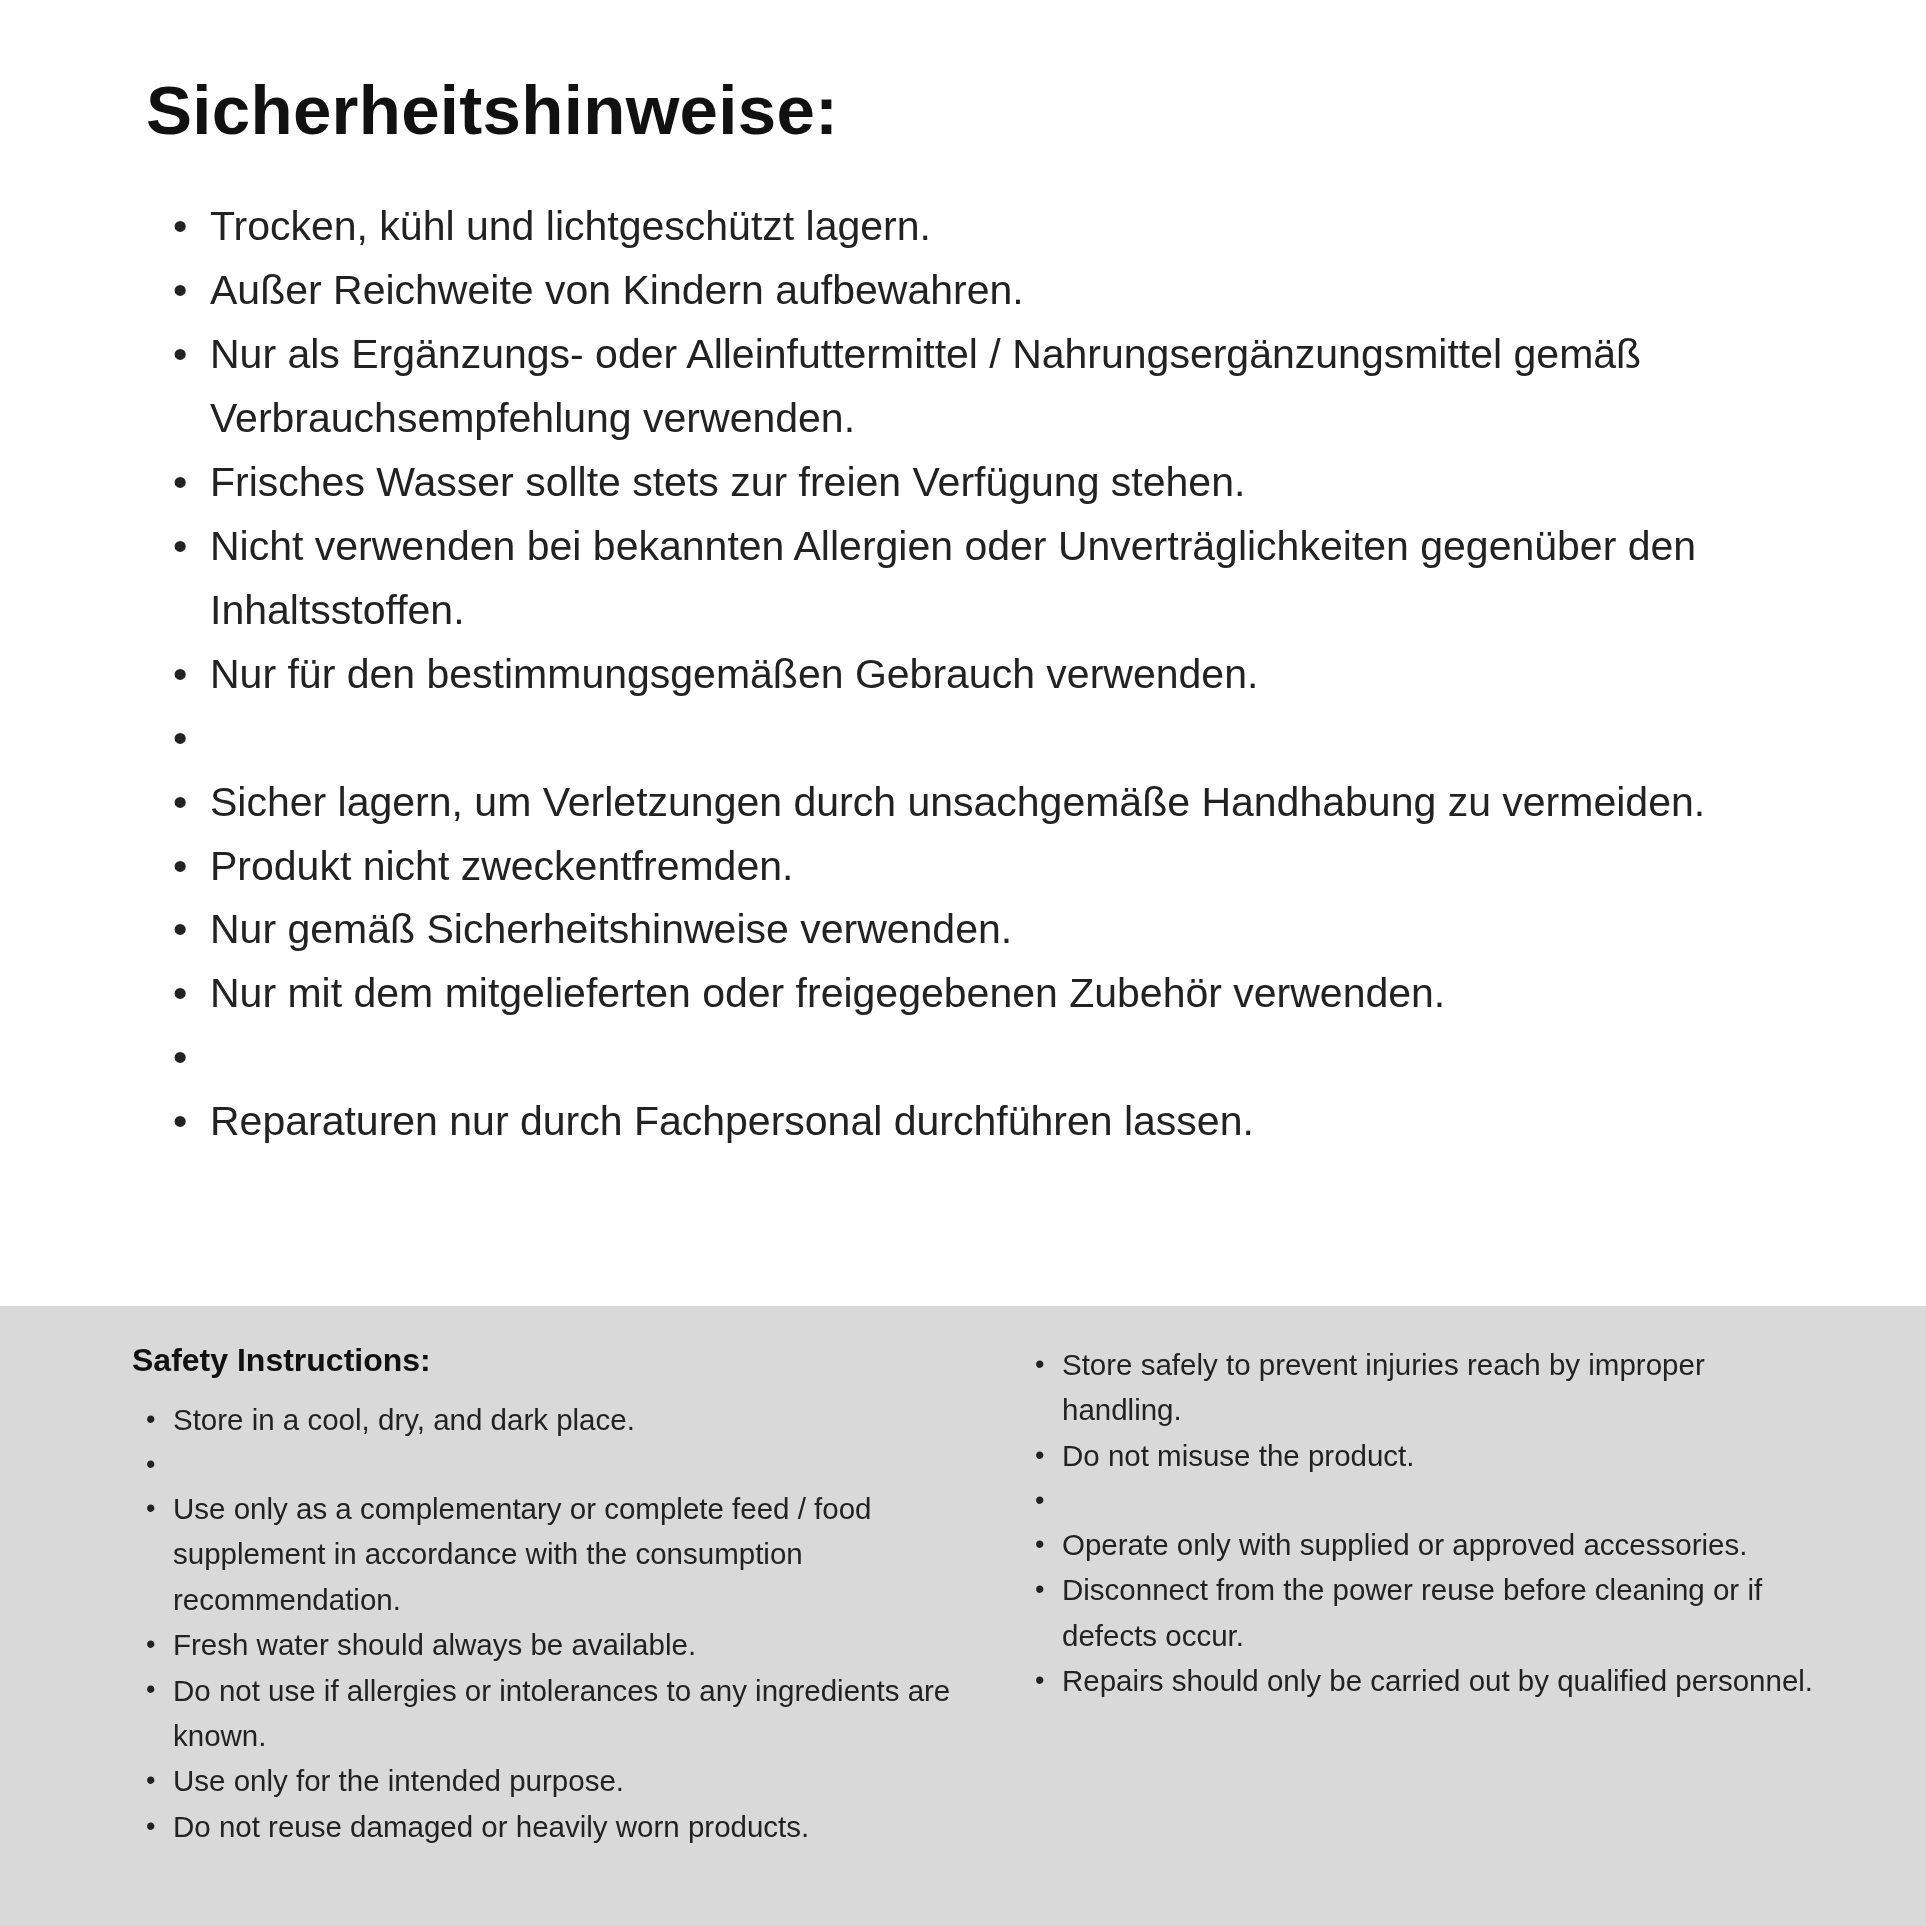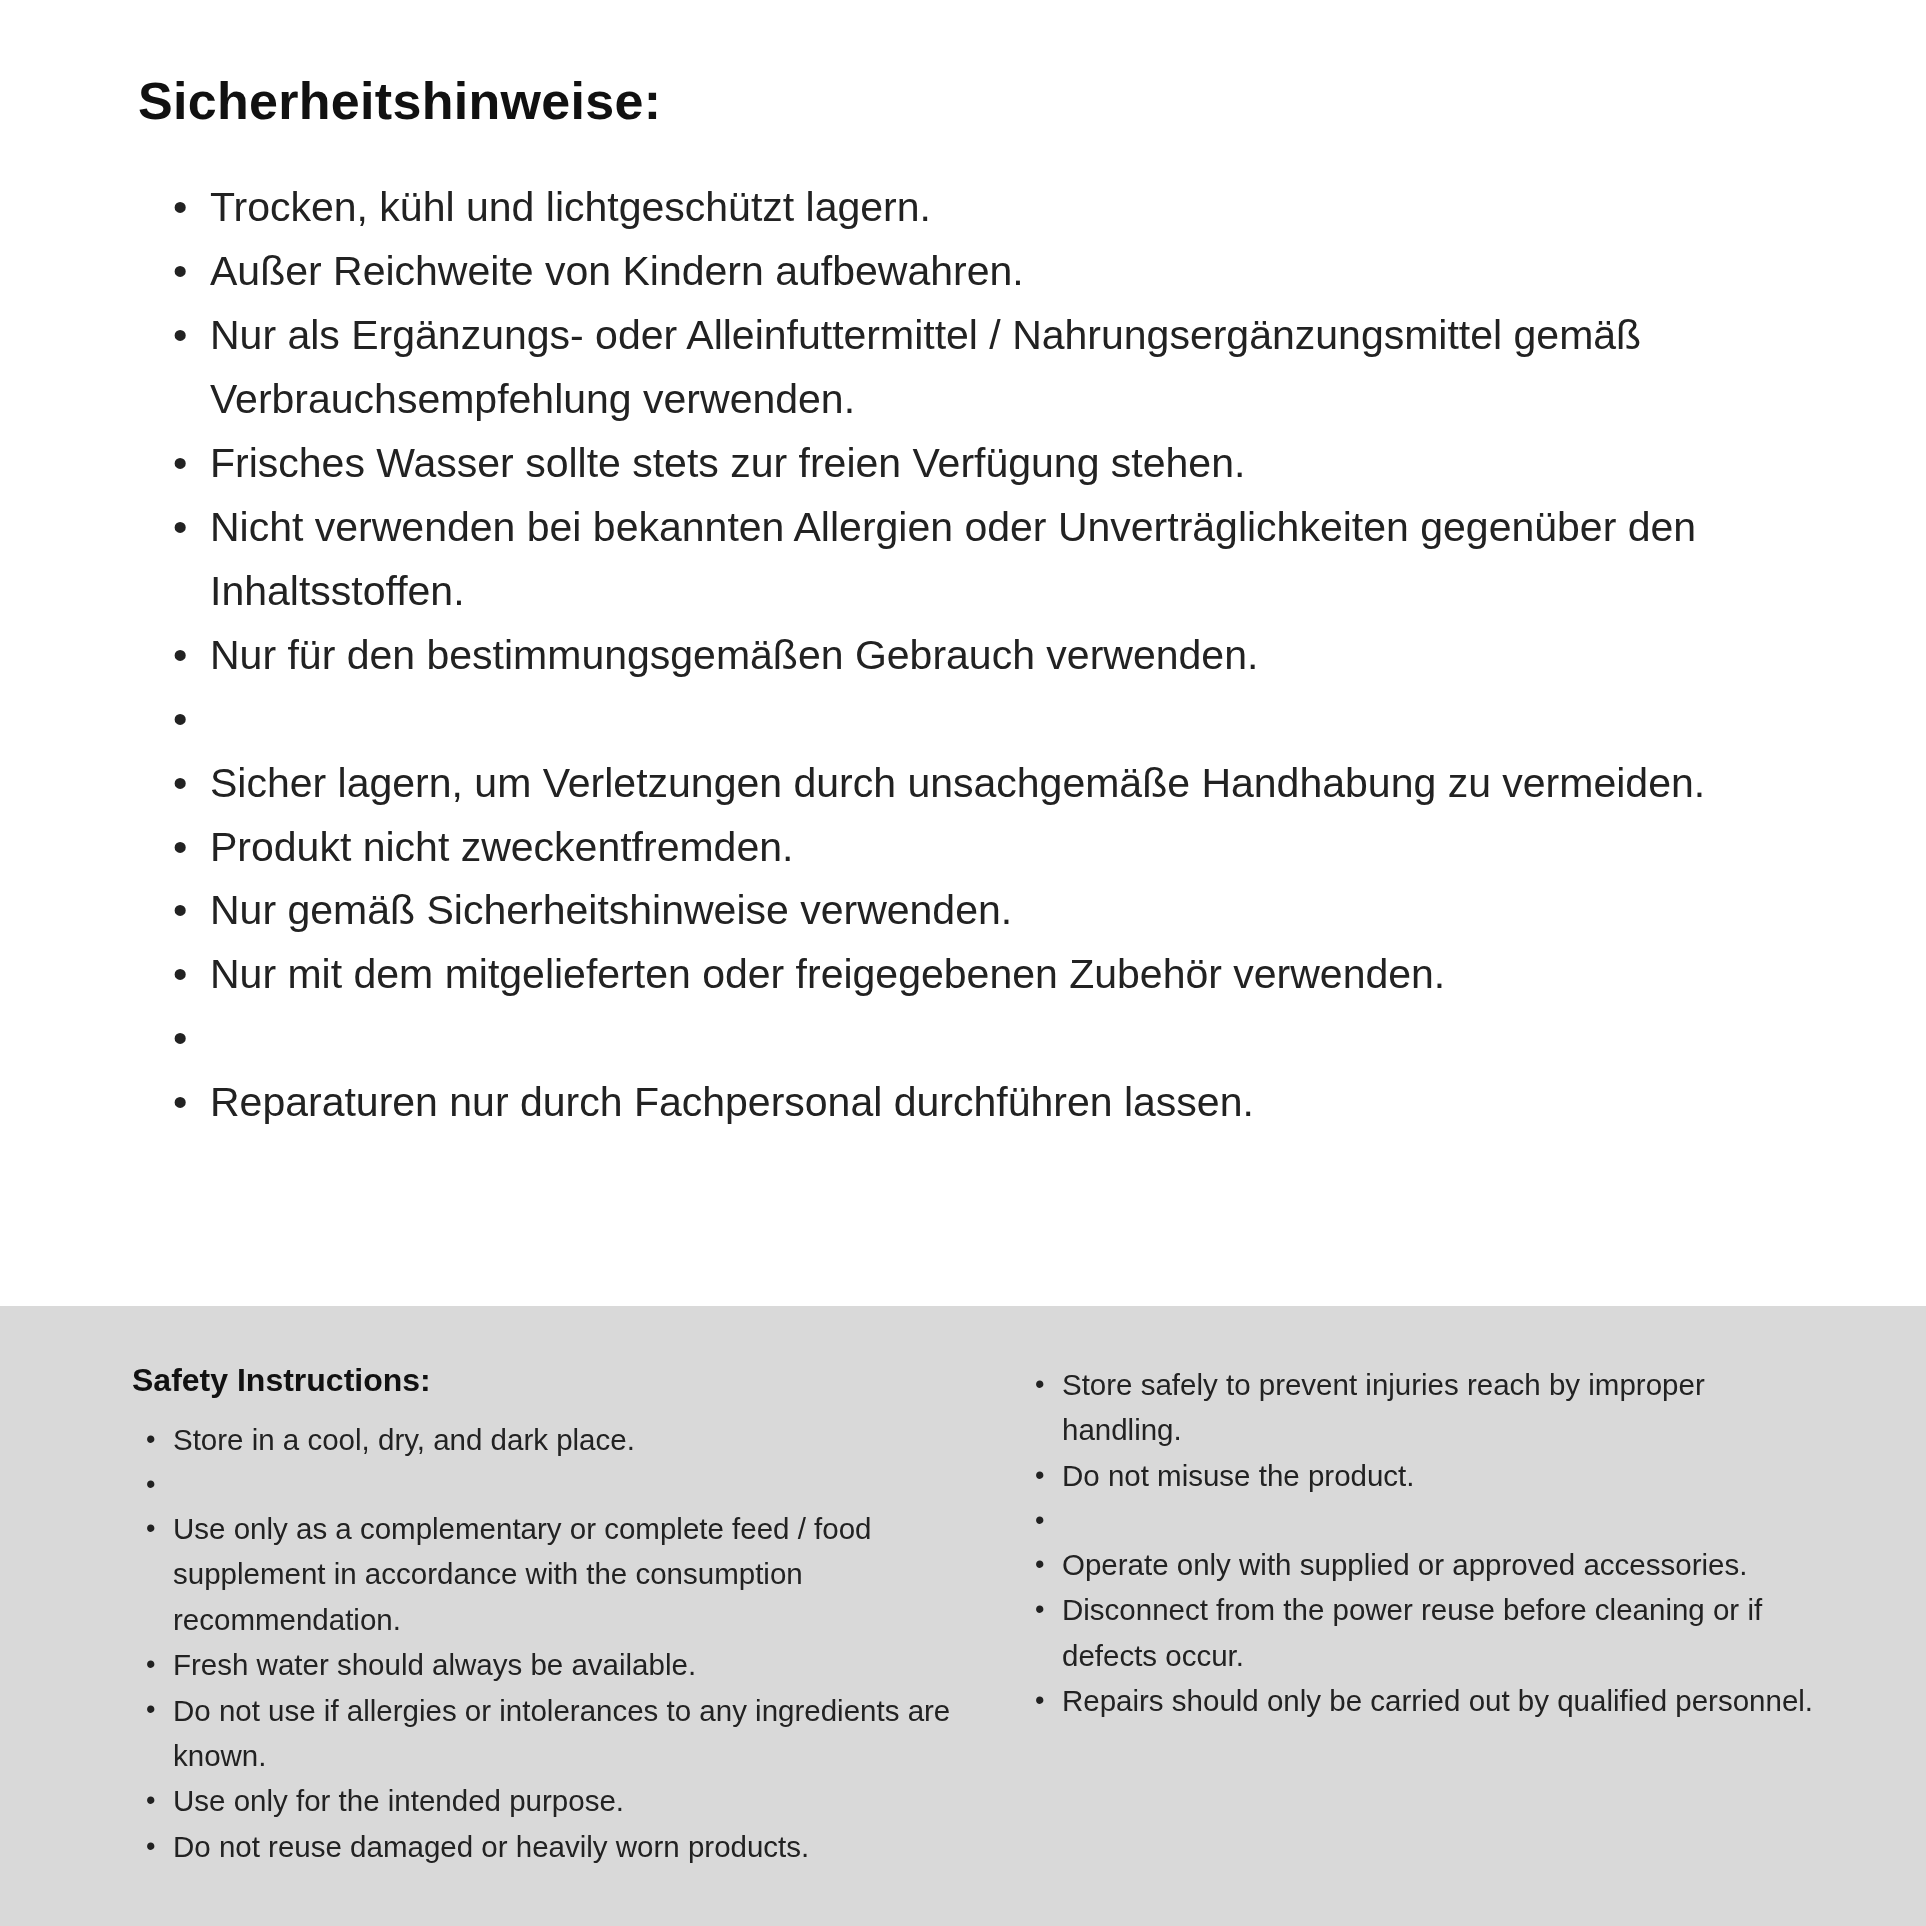--- a/index.html
+++ b/index.html
@@ -17,24 +17,24 @@
     overflow: hidden;
     background: #ffffff;
   }
   
   .section-german {
     flex: 1 1 auto;
     padding: 71px 116px 0 138px;
     box-sizing: border-box;
   }
   .g-title {
-    font-size: 52px;
+    font-size: 69px;
     font-weight: 700;
     color: #111111;
-    margin: 0 0 45px 0;
+    margin: 0 0 45px 8px;
     letter-spacing: 0.3px;
   }
   .g-list {
     padding-left: 35px;
     max-width: 1695px;
   }
   .g-list .li {
     display: flex;
     align-items: flex-start;
     font-size: 41px;
@@ -43,21 +43,21 @@
   }
   .g-list .bullet {
     flex: 0 0 37px;
     text-align: left;
   }
   
   .section-english {
     flex: 0 0 620px;
     background: #d9d9d9;
     box-sizing: border-box;
-    padding: 56px 96px 39px 132px;
+    padding: 36px 96px 39px 132px;
     display: flex;
     gap: 58px;
   }
   .col {
     box-sizing: border-box;
   }
   .col-left  { width: 880px; }
   .col-right { width: 828px; }
   .e-title {
     font-size: 32px;

